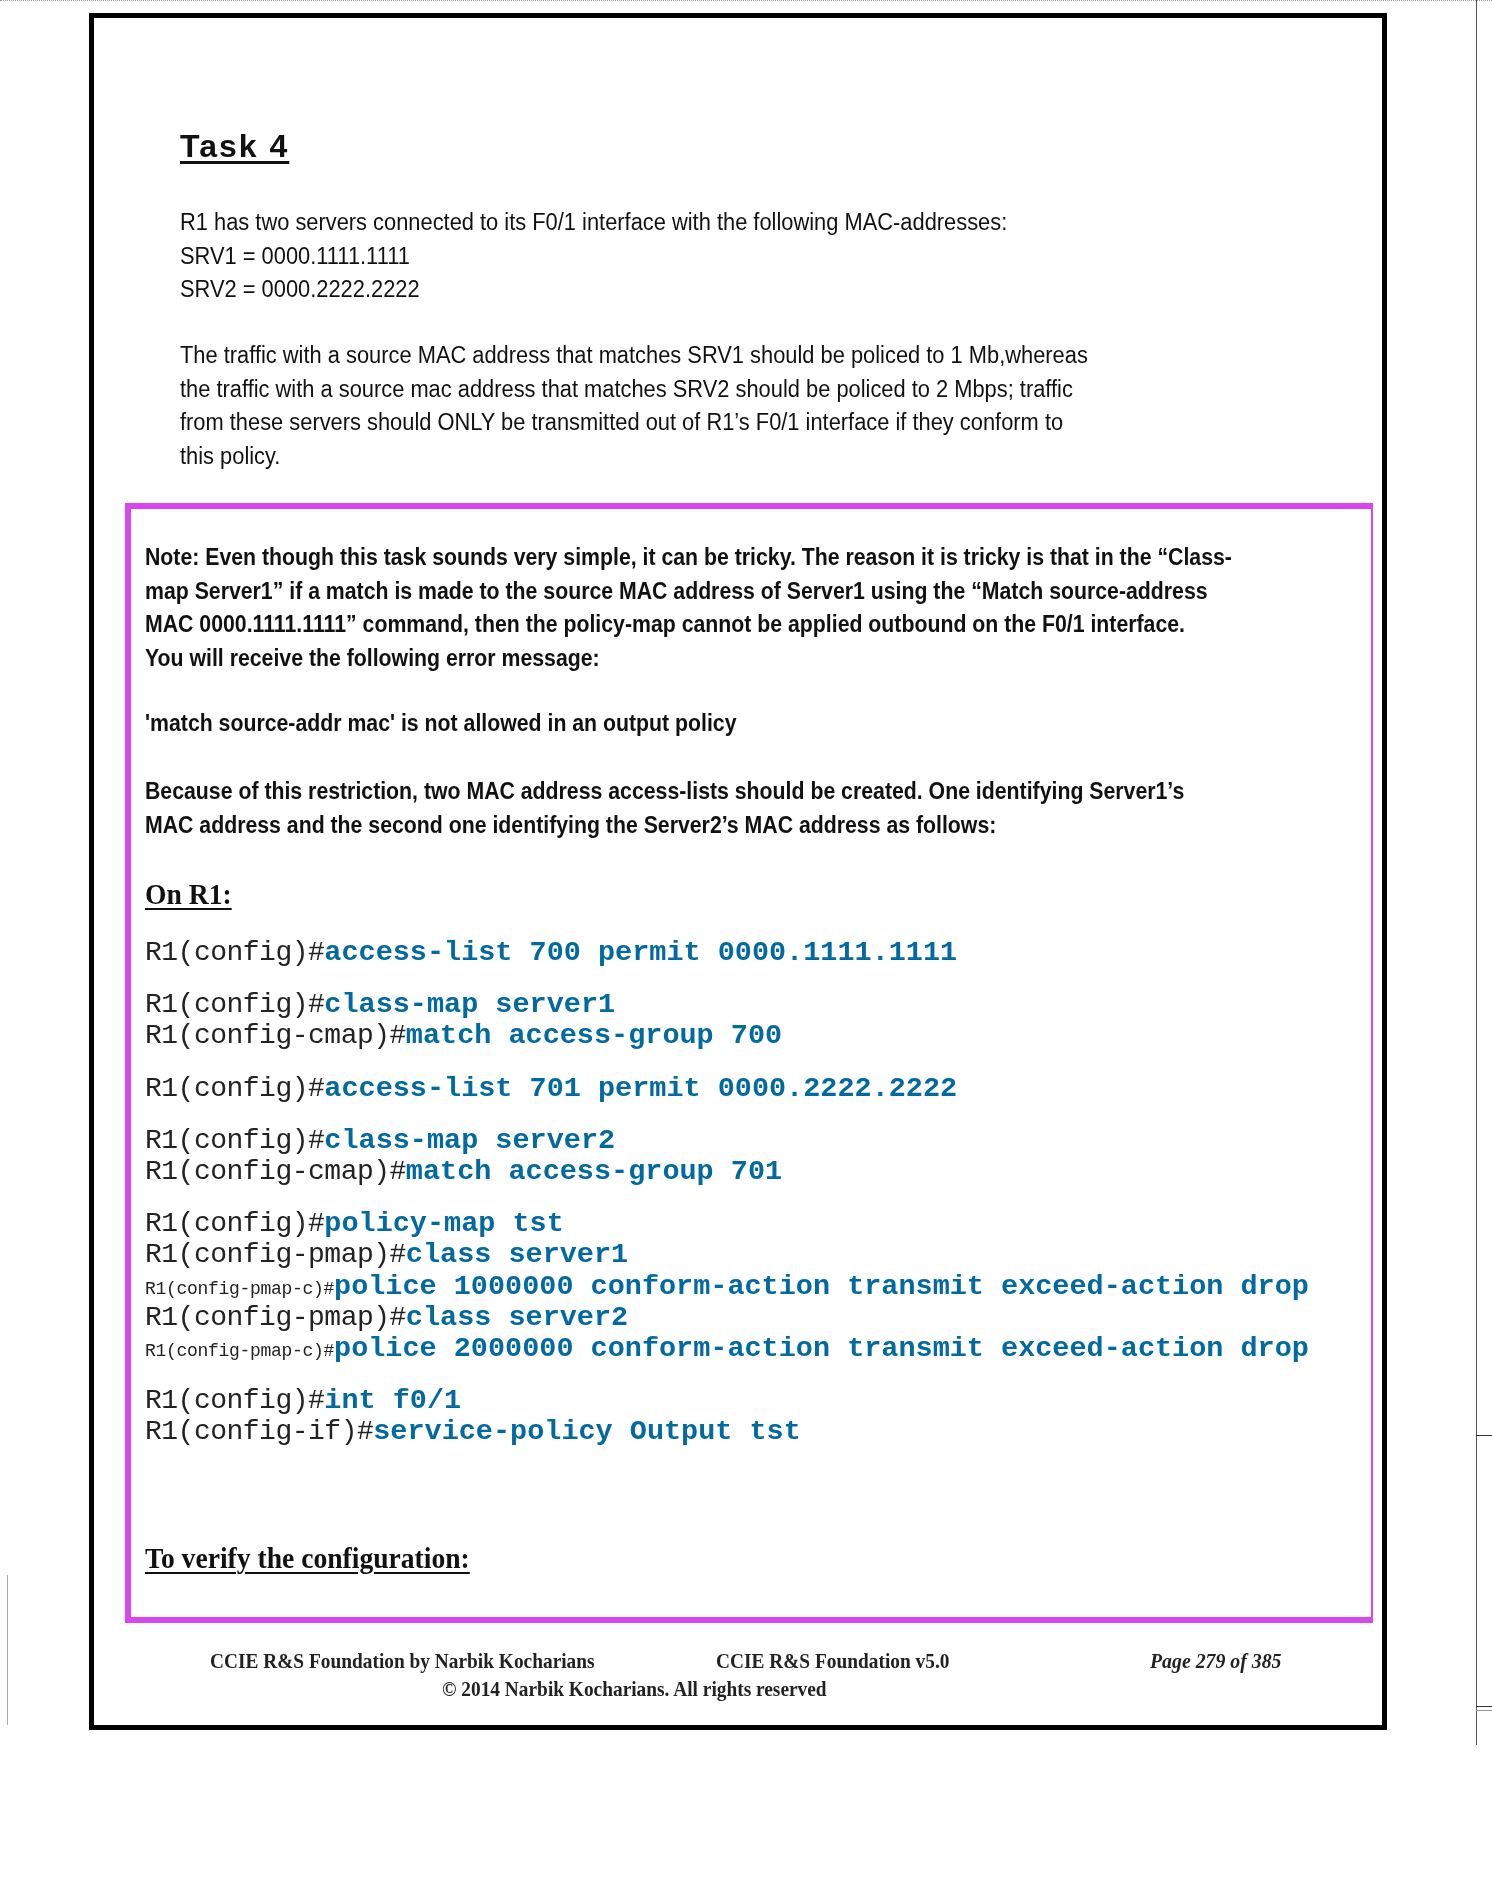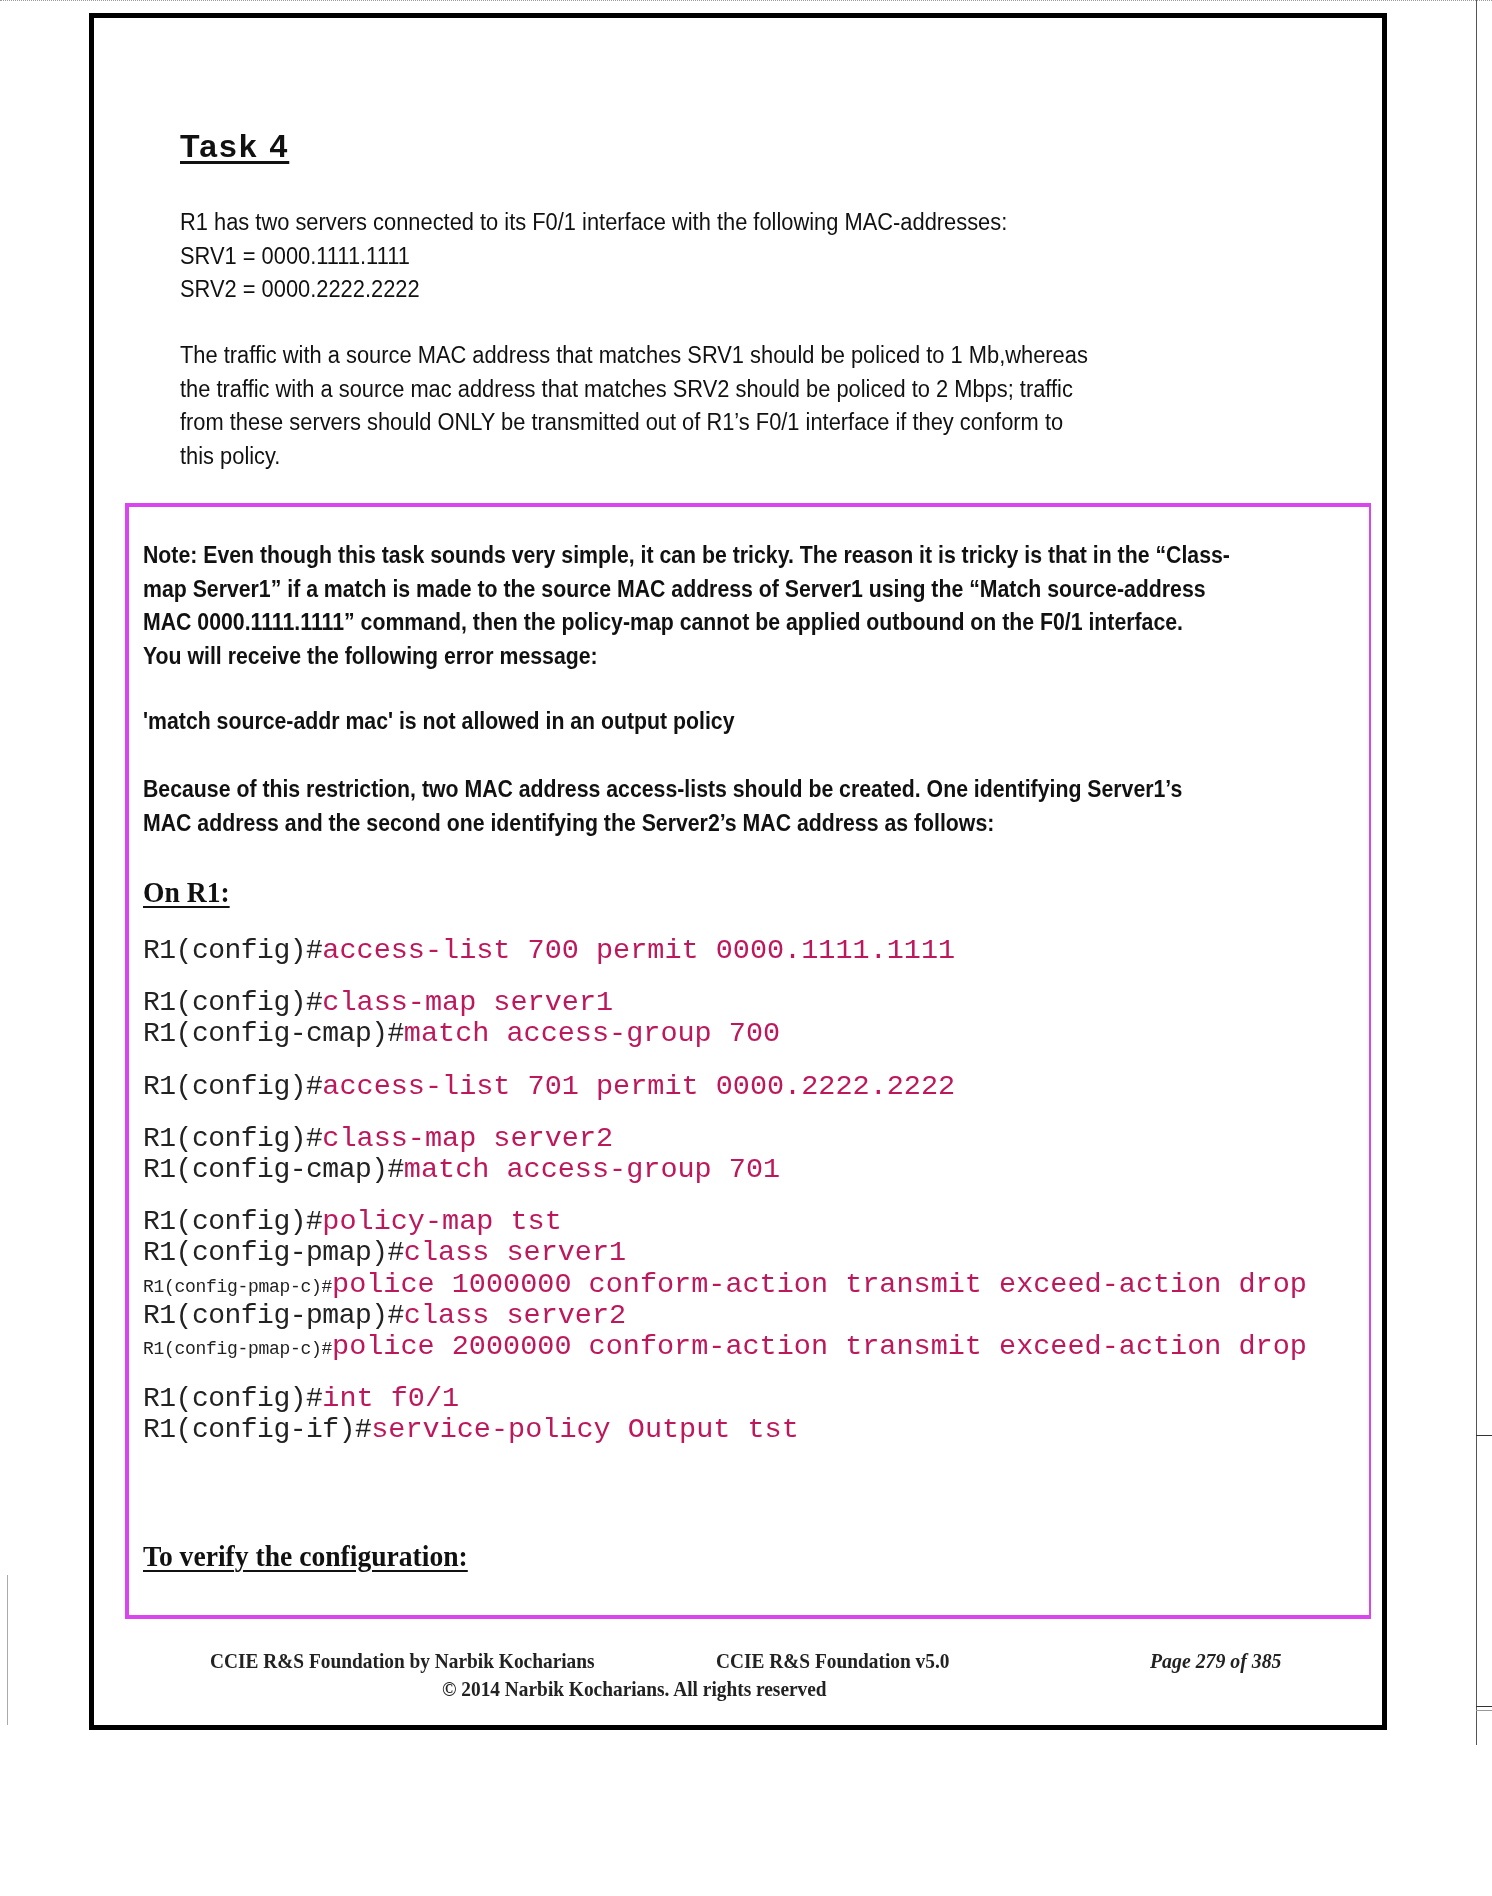--- a/index.html
+++ b/index.html
@@ -11,35 +11,35 @@
   .scan-edge-left { position: absolute; left: 7px; top: 1575px; width: 1px; height: 150px; background: #aaa; }
 
   .page-frame { position: absolute; left: 89px; top: 13px; width: 1288px; height: 1707px; border: 5px solid #000; box-sizing: content-box; }
 
   .task-title { position: absolute; left: 180px; top: 128px; font-family: "Liberation Sans", sans-serif; font-weight: bold; font-size: 32px; letter-spacing: 2px; text-decoration: underline; text-decoration-thickness: 3px; text-underline-offset: 4px; margin: 0; }
 
   .body-text { position: absolute; left: 180px; font-family: "Liberation Sans Narrow", "Liberation Sans", sans-serif; font-size: 23.5px; line-height: 33.5px; color: #111; white-space: nowrap; transform-origin: left top; }
   .intro { top: 206px; }
   .requirement { top: 339px; }
 
-  .note-box { position: absolute; left: 125px; top: 503px; width: 1240px; height: 1108px; border: 4px solid #d946ef; border-right-width: 2px; }
+  .note-box { position: absolute; left: 125px; top: 503px; width: 1240px; height: 1108px; border: 6px solid #d946ef; border-right-width: 2px; }
   .note-text { position: absolute; left: 14px; font-weight: bold; font-size: 23.5px; line-height: 33.5px; white-space: nowrap; transform-origin: left top; transform: scaleX(0.905); font-family: "Liberation Sans", sans-serif; }
   .note-p1 { top: 32px; }
   .note-err { top: 198px; }
   .note-p2 { top: 266px; }
 
   .section-heading { position: absolute; left: 14px; font-family: "Liberation Serif", serif; font-weight: bold; font-size: 30px; text-decoration: underline; text-decoration-thickness: 2px; text-underline-offset: 4px; transform-origin: left top; transform: scaleX(0.92); white-space: nowrap; }
   .on-r1 { top: 368px; }
   .verify { top: 1032px; }
 
   .code-block { position: absolute; left: 14px; font-family: "Liberation Mono", monospace; font-size: 28.5px; line-height: 31.2px; white-space: pre; }
   .code-line { height: 31.2px; display: block; }
   .code-line .prompt { font-weight: normal; font-size: 28px; letter-spacing: -0.5px; color: #222; }
   .code-line .prompt.small { font-size: 18px; letter-spacing: -0.3px; }
-  .code-line .cmd { font-weight: normal; color: #be185d; }
+  .code-line .cmd { font-weight: bold; color: #0369a1; }
   .code-gap { height: 21px; display: block; }
 
   .footer { position: absolute; left: 0; width: 1492px; font-family: "Liberation Serif", serif; font-weight: bold; font-size: 22px; color: #222; white-space: nowrap; }
   .footer-line1 { top: 1648px; }
   .footer-line2 { top: 1676px; }
   .footer .left { position: absolute; left: 210px; transform-origin: left top; transform: scaleX(0.88); }
   .footer .mid { position: absolute; left: 716px; transform-origin: left top; transform: scaleX(0.88); }
   .footer .right { position: absolute; left: 1150px; font-style: italic; transform-origin: left top; transform: scaleX(0.9); }
   .footer .center { position: absolute; left: 442px; transform-origin: left top; transform: scaleX(0.88); }
 </style>

